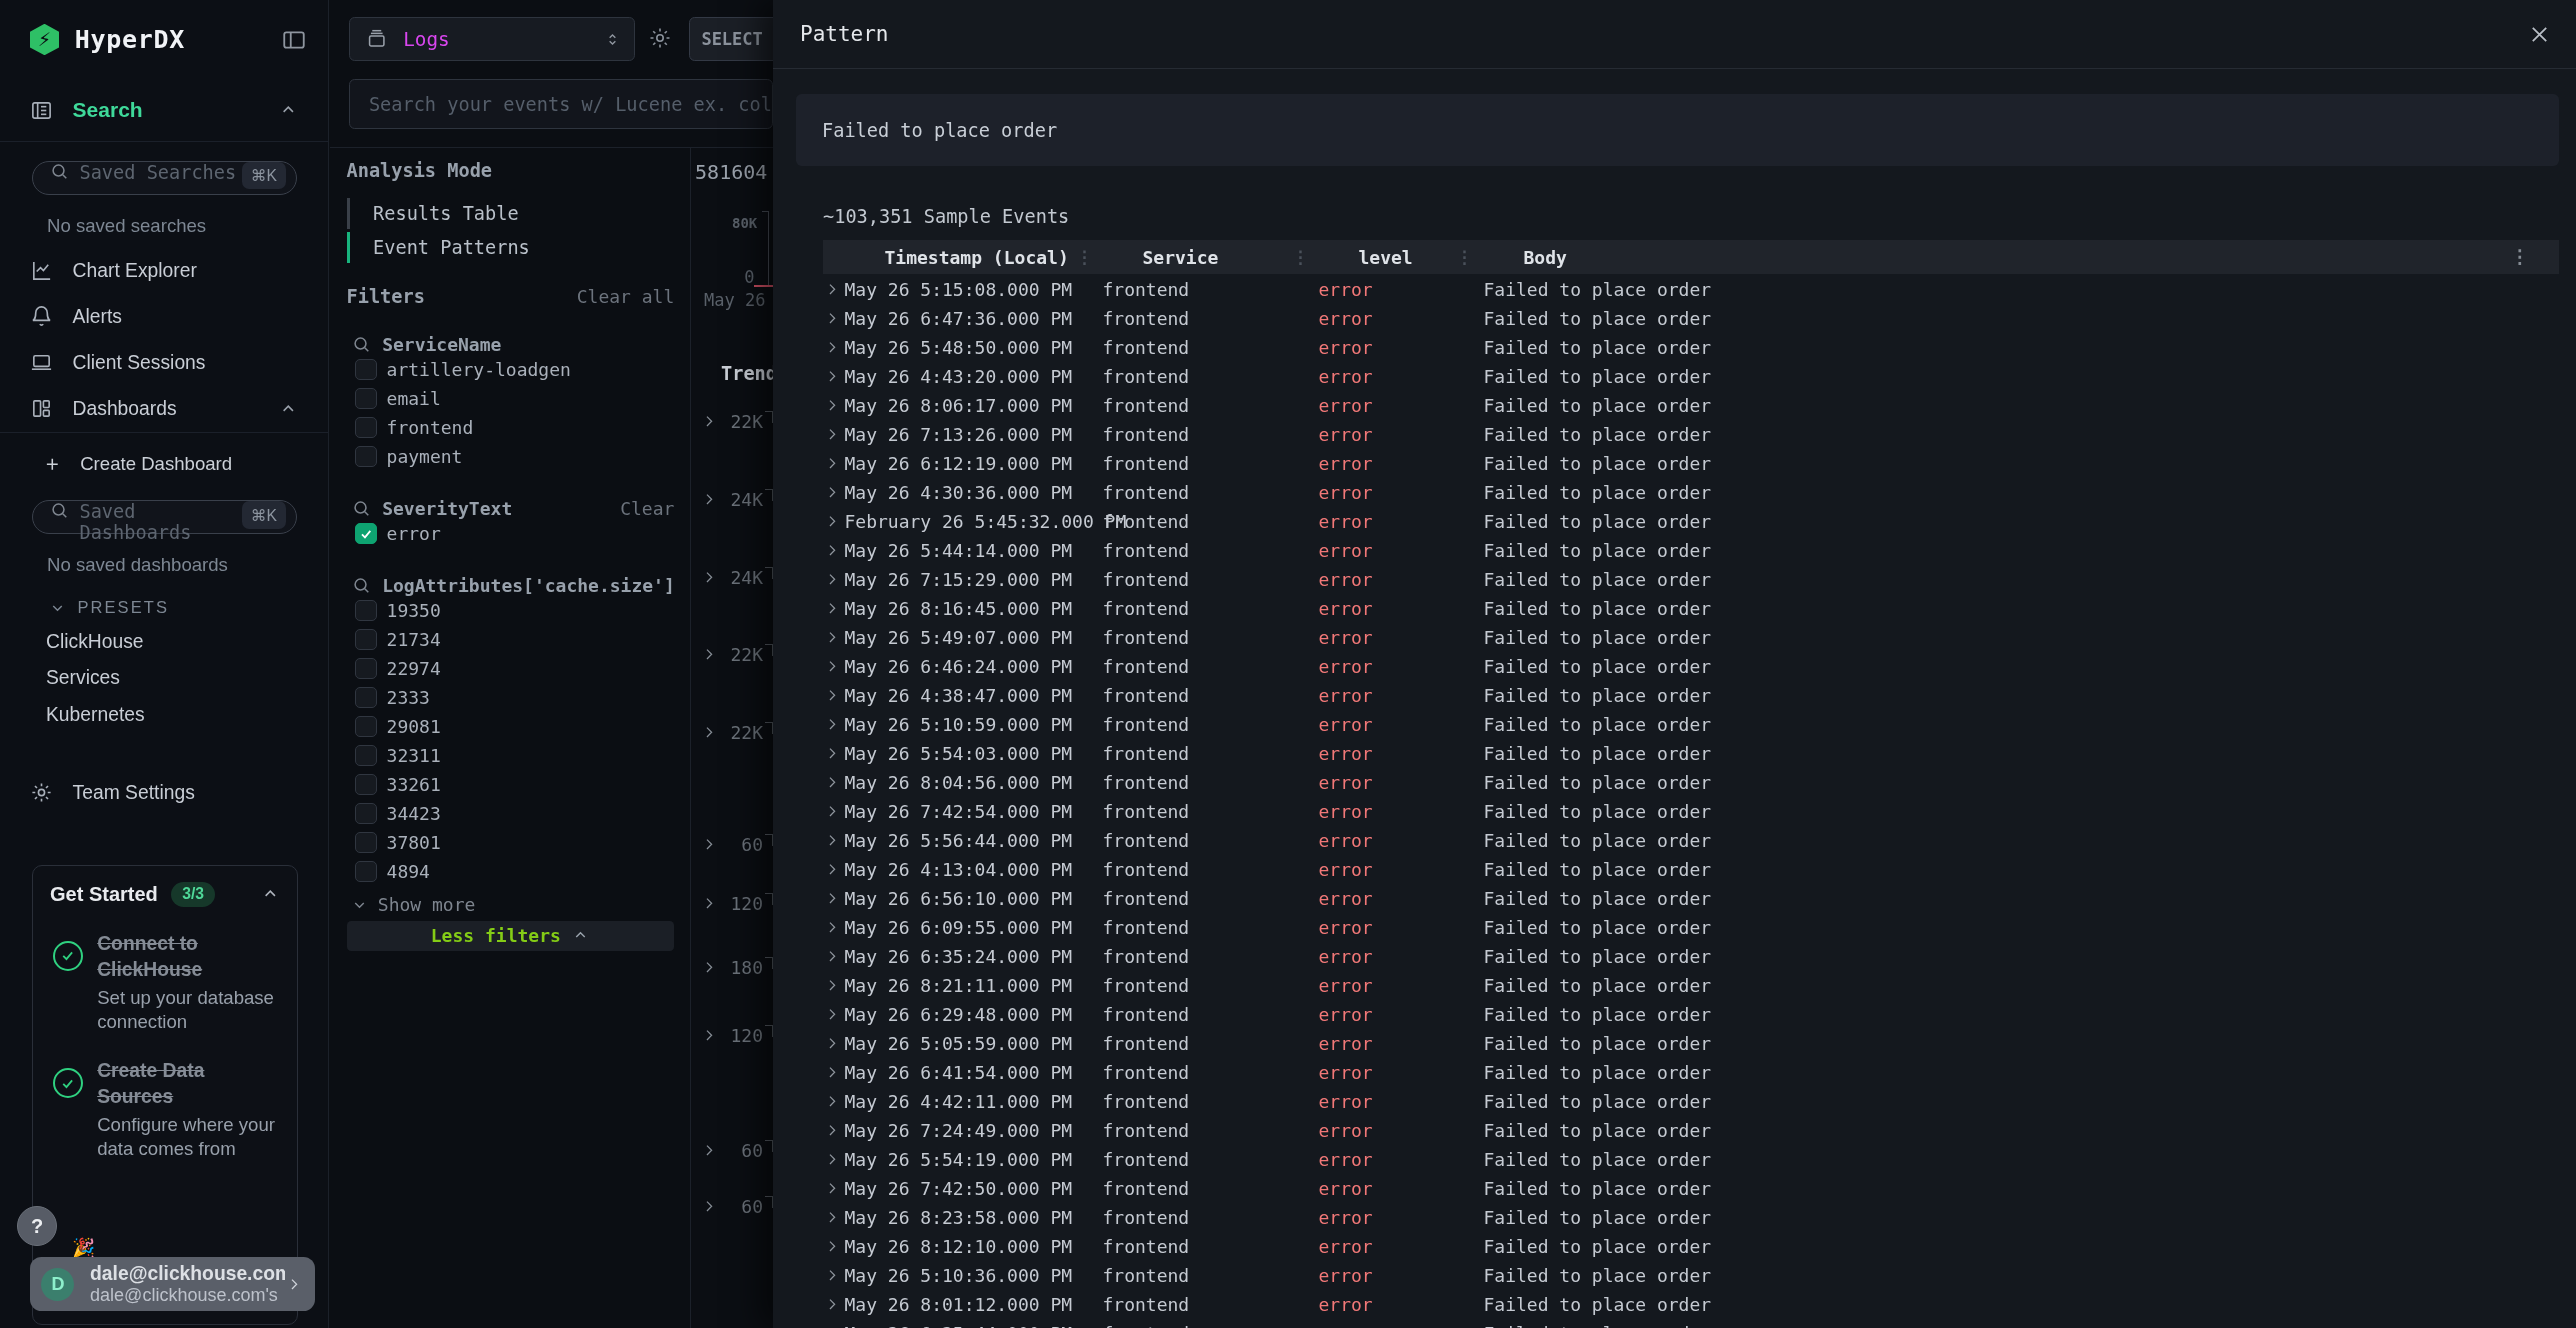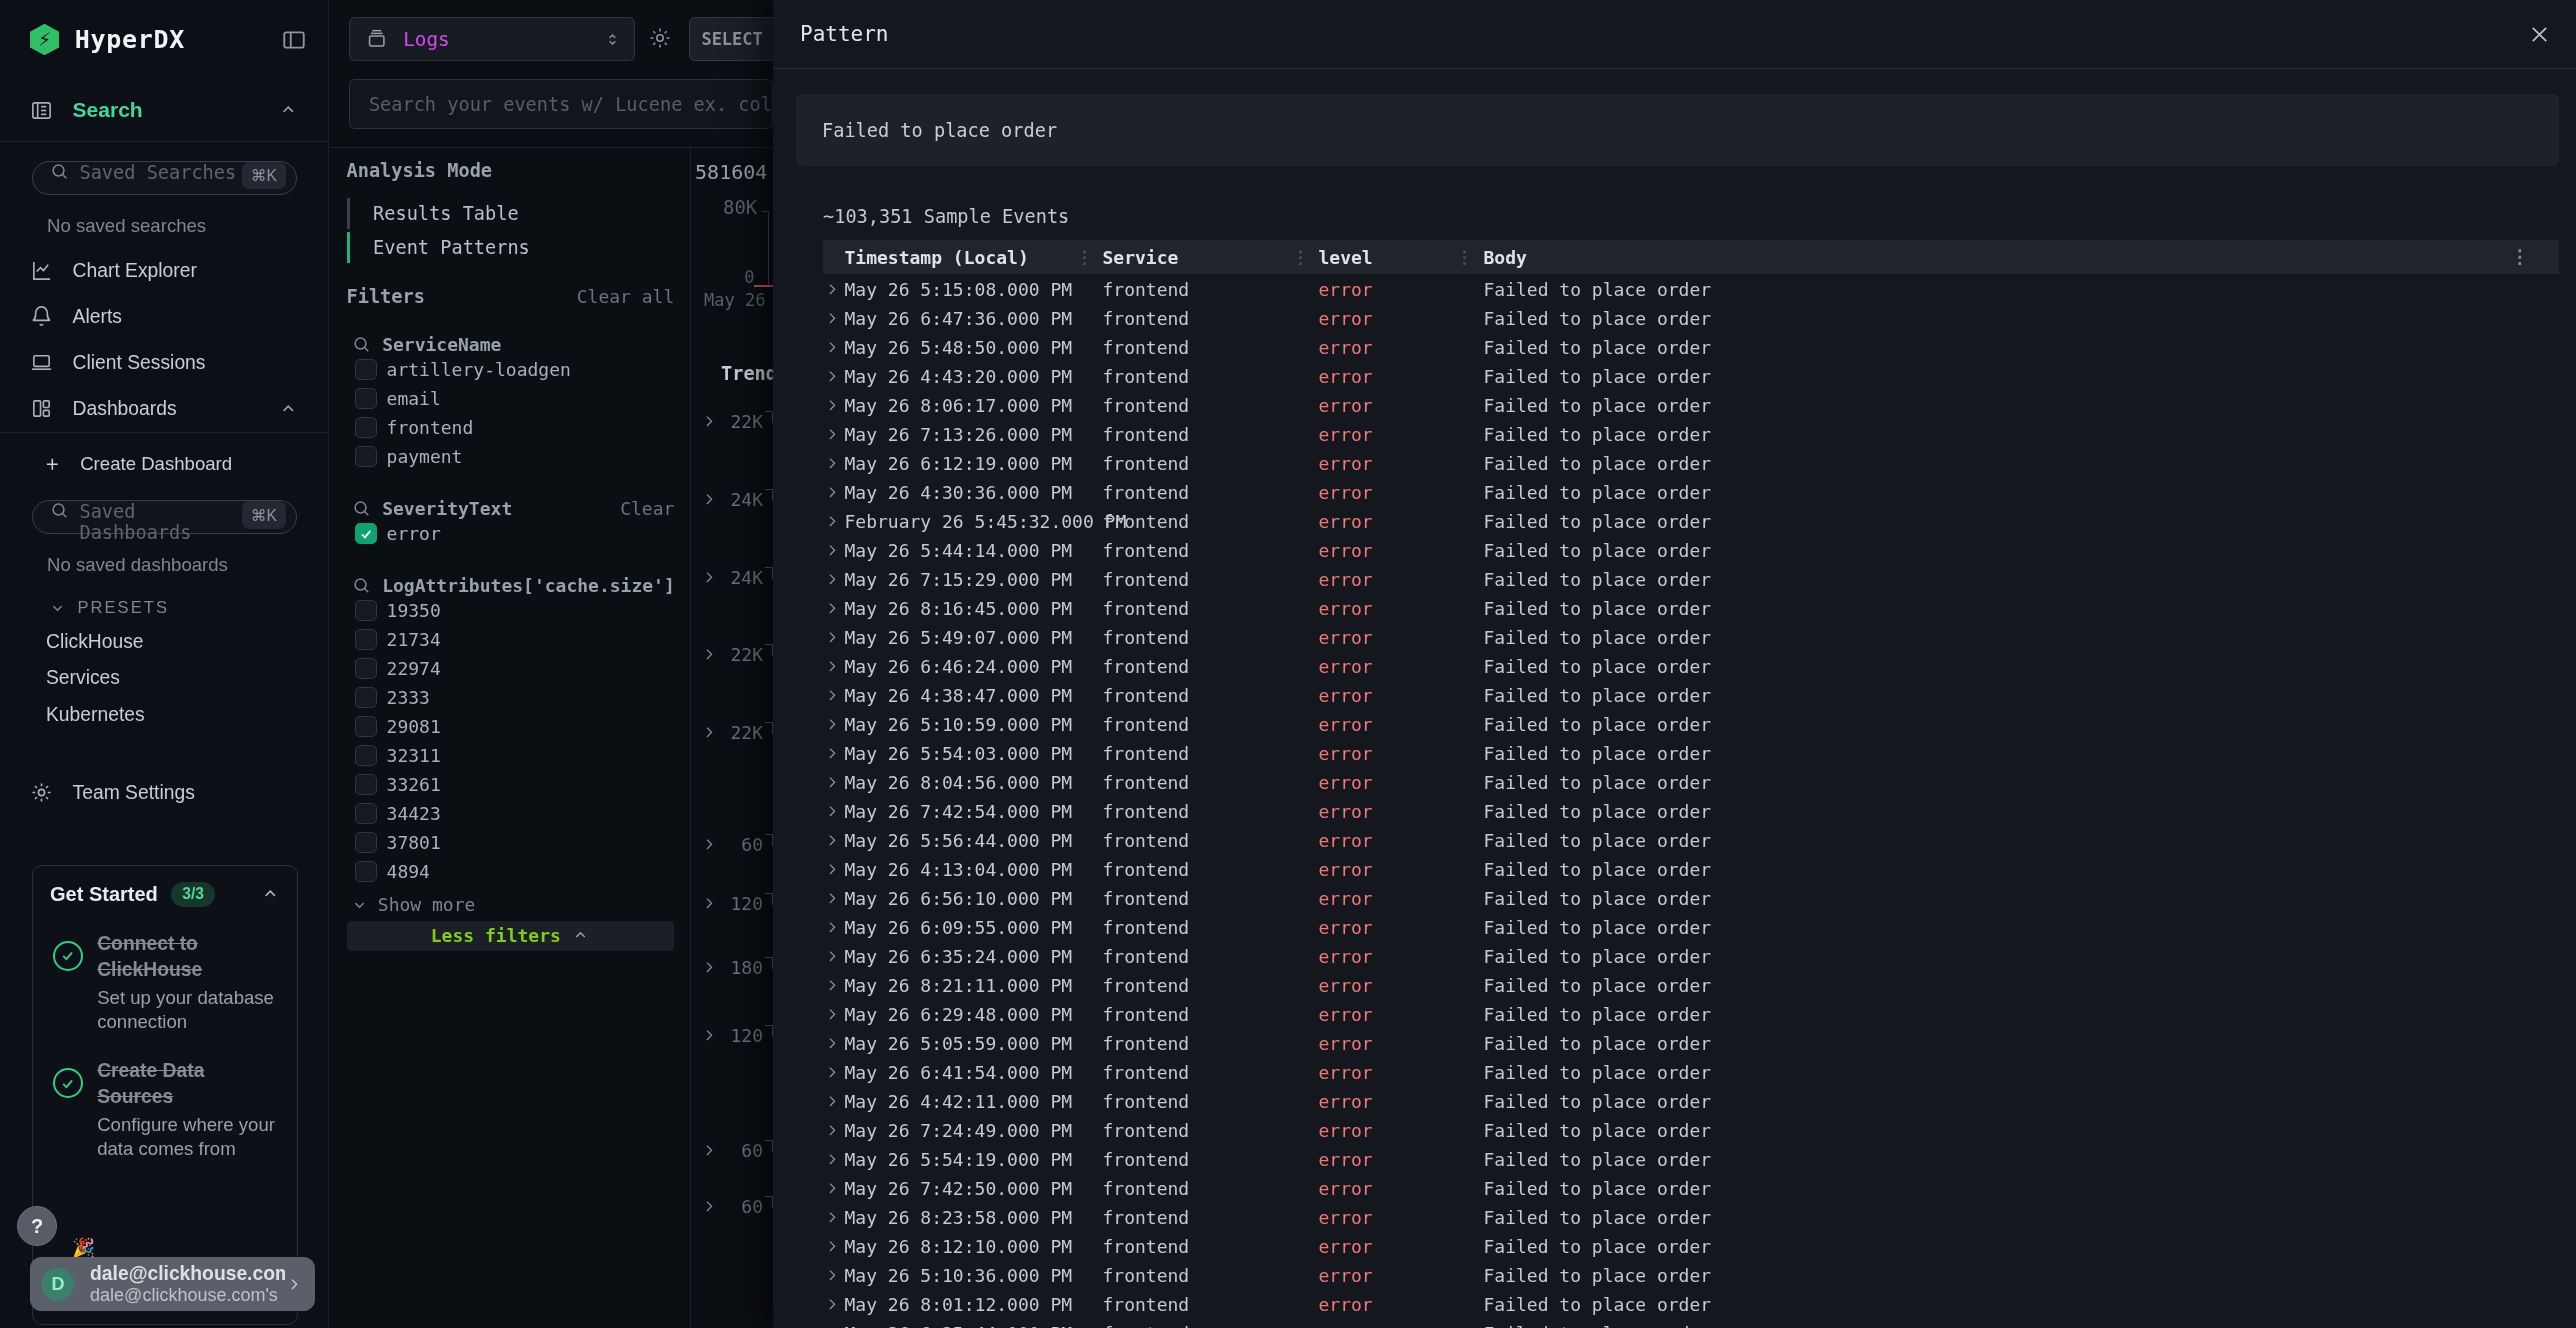--- a/index.html
+++ b/index.html
@@ -107,21 +107,21 @@
   .show-more .icon { display:flex; margin:0 10px 0 4.3px; }
   .less-filters { margin-top:0; width:327px; height:30px; background:#1b1f26; border-radius:4.3px;
                   display:flex; align-items:center; justify-content:center; gap:11.4px;
                   color:#84cc16; font-weight:bold; font-size:18px; cursor:pointer; }
   .less-filters .icon { display:flex; color:#9aa3ad; }
 
   
   #resultsliver { position:absolute; left:361px; top:147px; width:82px; height:1181px;
                   font-family:"DejaVu Sans Mono","Liberation Mono",monospace; }
   .total-count { position:absolute; right:5.7px; top:13px; font-size:20px; color:#9aa1ab; }
-  .ytick80 { position:absolute; right:15.7px; top:49px; font-size:19px; color:#596069; }
+  .ytick80 { position:absolute; right:15.7px; top:68px; font-size:14px; color:#596069;font-weight:bold; }
   .axisline { position:absolute; right:4.3px; top:64px; height:74px; border-right:1.4px solid #454b54; width:7.2px; border-top:1.4px solid #454b54; }
   .ytick0 { position:absolute; right:18.6px; top:120px; font-size:17px; color:#596069; }
   .zeroline { position:absolute; right:0; top:138px; width:18.6px; border-top:2.1px solid #cf4f63; }
   .xtick { position:absolute; left:13px; top:143px; font-size:17px; color:#596069; white-space:nowrap; }
   .trend-hdr { position:absolute; left:30px; top:216px; font-size:18.6px; font-weight:bold; color:#c8cdd4; }
   .trow { position:absolute; left:0; width:82px; height:29px; display:flex; align-items:center; }
   .trow .chev { color:#868d96; display:flex; margin-left:8.6px; cursor:pointer; }
   .trow .val { margin-left:auto; font-size:18px; color:#6a7179; }
   .trow .spark { width:7.9px; height:12px; border-top:1.4px solid #555b63; border-right:1.4px solid #555b63; margin:0 0 10px 2.1px; }
 
@@ -133,21 +133,21 @@
   .m-close { margin-left:auto; color:#b9bfc7; display:flex; cursor:pointer; }
   .pattern-card { position:absolute; left:23px; top:94px; width:1763px; height:72px; background:#1d212a;
                   border-radius:5.7px; display:flex; align-items:center; padding:0 26px; }
   .pattern-text { font-family:"DejaVu Sans Mono","Liberation Mono",monospace; font-size:18.6px; color:#c9cfd7; }
   .sample-label { position:absolute; left:50px; top:206px; font-family:"DejaVu Sans Mono","Liberation Mono",monospace;
                   font-size:18.6px; color:#c2c8d0; }
   .etable-head { position:absolute; left:50px; top:240px; width:1736px; height:34px; background:#20242b;
                  display:flex; align-items:center; font-family:"DejaVu Sans Mono","Liberation Mono",monospace;
                  font-size:18px; font-weight:bold; color:#dfe3e8; }
   .eth-sp { width:21.5px; }
-  .eth-ts { width:258px; } .eth-svc { width:216px; } .eth-lvl { width:165px; } .eth-body { flex:1; }
+  .eth-ts { width:258px;margin-left:40px; } .eth-svc { width:216px; } .eth-lvl { width:165px; } .eth-body { flex:1; }
   .col-handle { position:absolute; top:5.7px; height:22px; color:#4a515b; font-size:17px; line-height:22px; cursor:col-resize; }
   .head-kebab { position:absolute; right:30px; top:5.7px; color:#848b94; font-size:18.6px; cursor:pointer; }
   #event-rows { position:absolute; left:50px; top:275px; width:1736px; height:1053px; overflow:hidden;
                 font-family:"DejaVu Sans Mono","Liberation Mono",monospace; font-size:18px; }
   .erow { display:flex; align-items:center; height:29px; color:#c5cad2; cursor:pointer; }
   .erow .chev { width:21.5px; color:#8f959d; display:flex; }
   .erow .ts { width:258px; white-space:nowrap; }
   .erow .svc { width:216px; }
   .erow .lvl { width:165px; color:#f17878; }
   .erow .body { flex:1; white-space:nowrap; }

